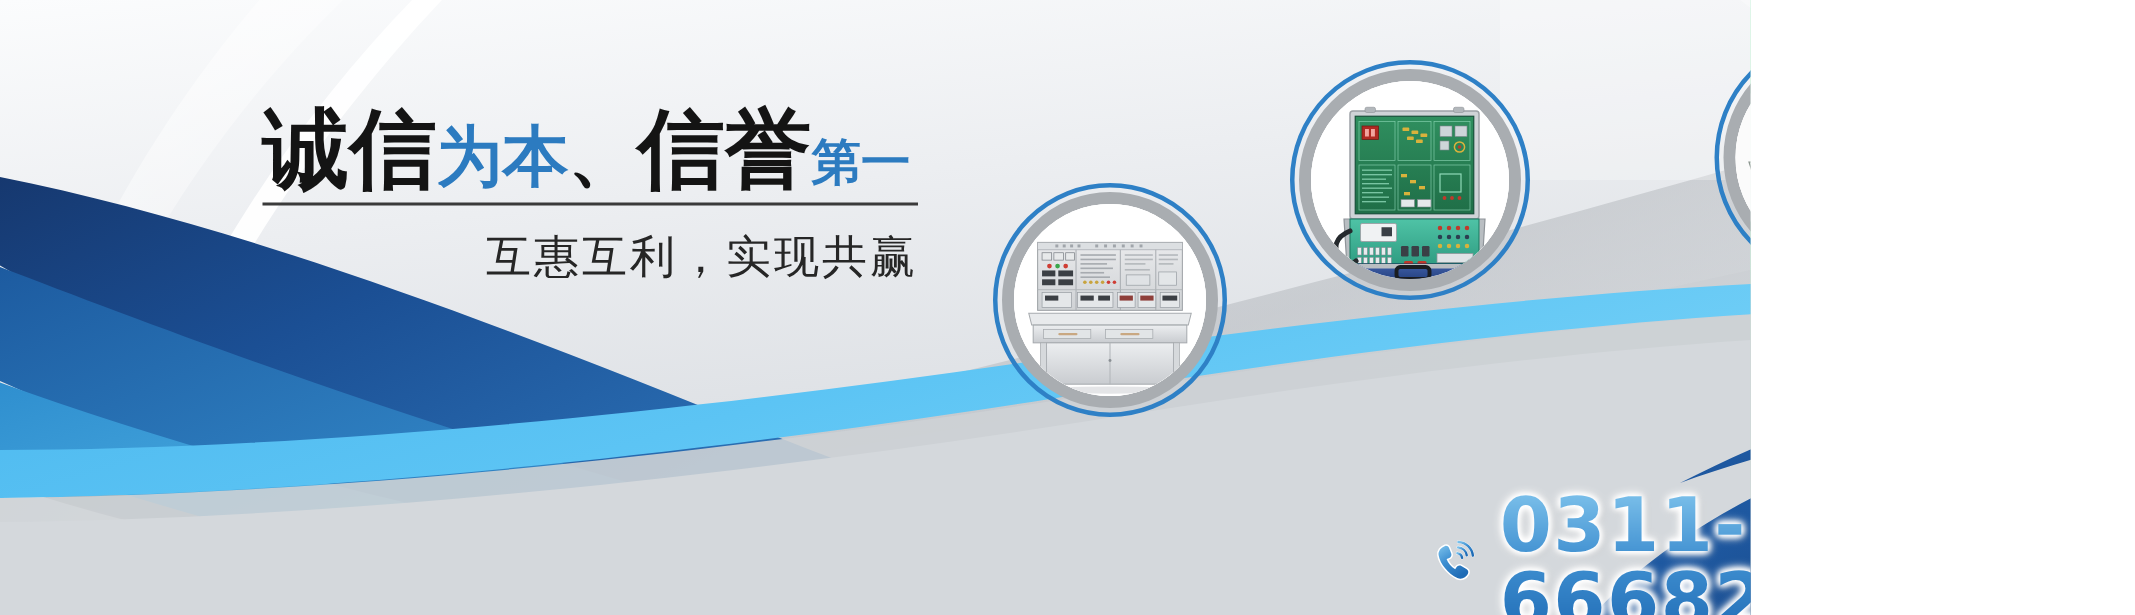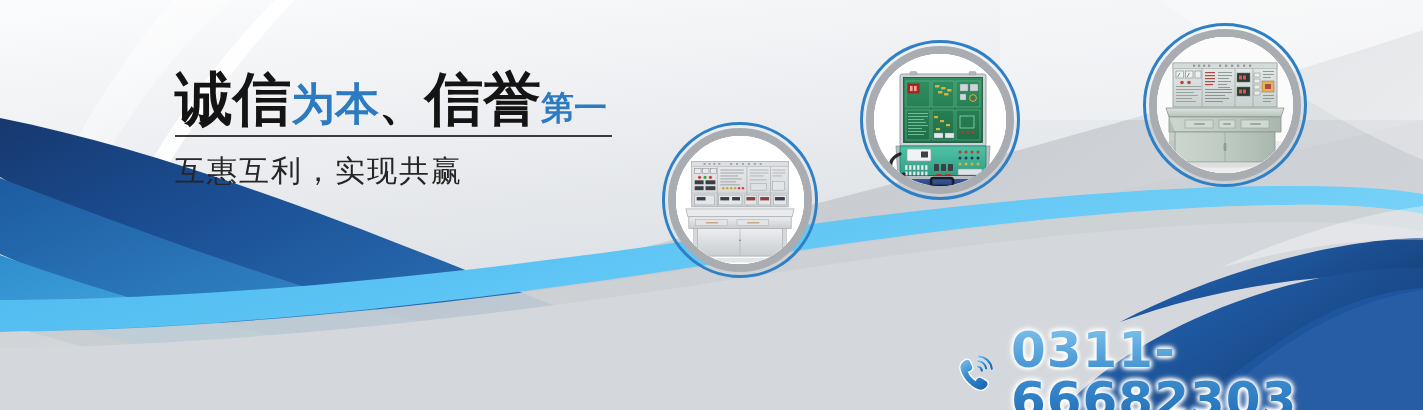--- a/index.html
+++ b/index.html
@@ -1,20 +1,20 @@
 <!DOCTYPE html>
 <html><head>
 <meta charset="utf-8">
 <title>Banner</title>
 <style>
   html,body{margin:0;padding:0;background:#ffffff;}
   *{box-sizing:border-box;}
   #banner{
     position:relative;
-    width:1423px;height:410px;
+    width:1167px;height:410px;
     overflow:hidden;
     font-family:"Liberation Sans","DejaVu Sans",sans-serif;
     background:#86efac;
   }
   #bg-svg{position:absolute;left:0;top:0;width:1423px;height:410px;display:block;}
 
   
   .text-block{position:absolute;left:175px;top:70px;width:450px;z-index:20;}
   .headline{
     white-space:nowrap;
@@ -36,21 +36,21 @@
   }
   .headline .small-blue{
     font-size:33px;color:#2C7BC0;font-weight:bold;
     font-family:"DejaVu Sans","Liberation Sans",sans-serif;
   }
   .rule{
     width:437px;height:0;border-top:2px solid #2a2a2a;
     margin-top:7px;opacity:.92;
   }
   .subtitle{
-    margin-top:14px;width:437px;
+    margin-top:14px;text-align:right;width:437px;
     font-size:30px;color:#262626;letter-spacing:2px;
     font-family:"DejaVu Sans","Liberation Sans",sans-serif;
   }
 
   
   .phone-row{
     position:absolute;left:955px;top:325px;z-index:22;
     display:flex;align-items:center;gap:14px;
   }
   .phone-icon{width:46px;height:46px;display:block;}

